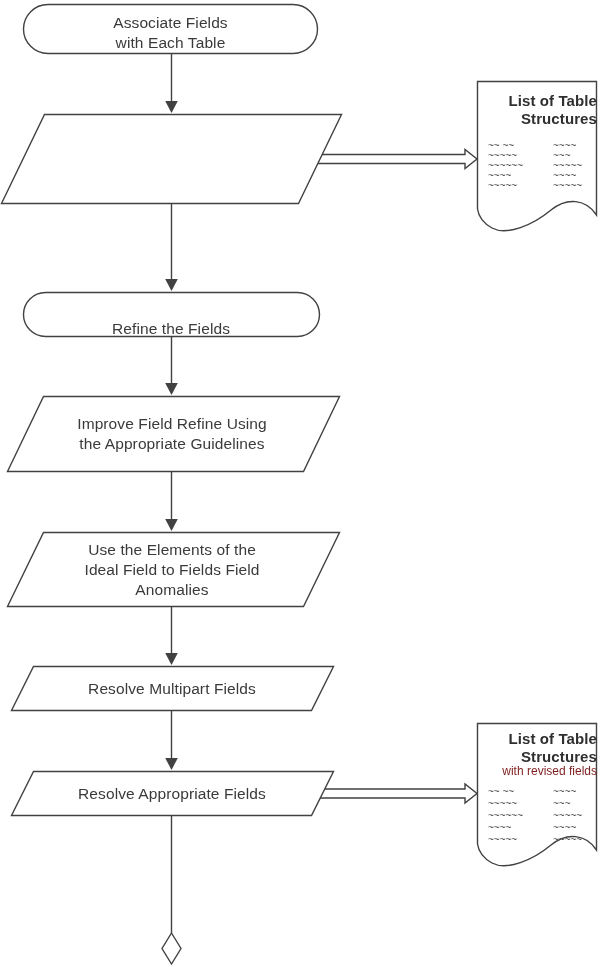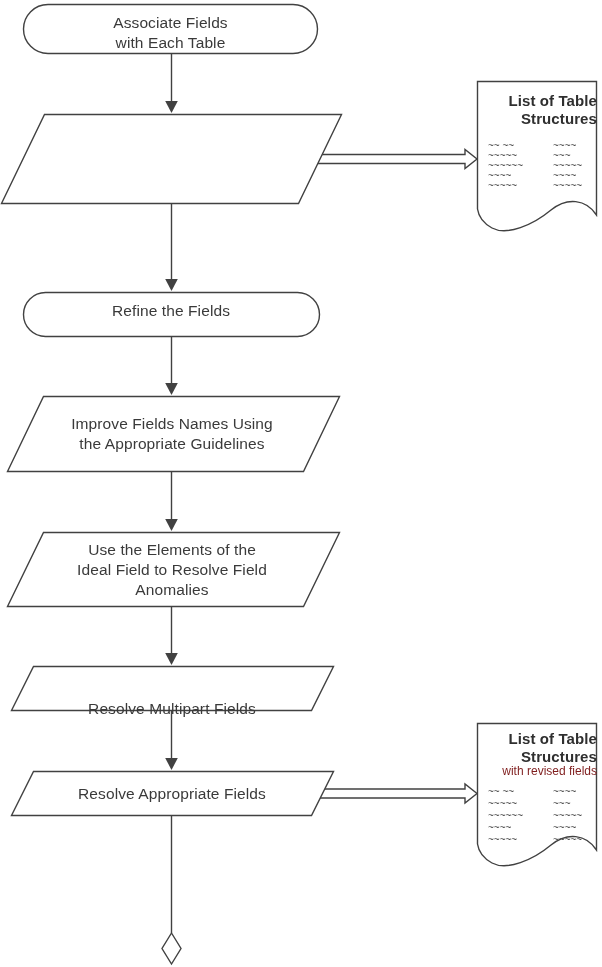--- a/index.html
+++ b/index.html
@@ -118,30 +118,30 @@
                C 483 858 478.5 851 477.5 844 Z"></path>
 
       <polygon points="171.5,933 181,948.5 171.5,964 162,948.5" fill="#ffffff"></polygon>
     </g>
   </svg>
 
   <div class="node-label" style="left:23px; top:4px; width:295px; height:58px;">Associate Fields
 with Each Table</div>
 
 
-  <div class="node-label" style="left:23px; top:288px; width:296px; height:45px;">Refine the Fields</div>
+  <div class="node-label" style="left:23px; top:306px; width:296px; height:45px;">Refine the Fields</div>
 
-  <div class="node-label" style="left:22px; top:396px; width:300px; height:76px;">Improve Fields Names Using
+  <div class="node-label" style="left:22px; top:396px; width:300px; height:76px;">Improve Field Refine Using
 the Appropriate Guidelines</div>
 
   <div class="node-label" style="left:22px; top:532px; width:300px; height:75px;">Use the Elements of the
-Ideal Field to Resolve Field
+Ideal Field to Fields Field
 Anomalies</div>
 
-  <div class="node-label" style="left:22px; top:666px; width:300px; height:45px;margin-top:20px;">Resolve Multipart Fields</div>
+  <div class="node-label" style="left:22px; top:666px; width:300px; height:45px;">Resolve Multipart Fields</div>
 
   <div class="node-label" style="left:22px; top:771px; width:300px; height:45px;">Resolve Appropriate Fields</div>
 
   <div class="doc-text doc-title" style="left:477px; top:92px;">List of Table
 Structures</div>
   <div class="squiggle-col sq-doc1" style="left:488px; top:141px;">~~ ~~
 ~~~~~
 ~~~~~~
 ~~~~
 ~~~~~</div>

